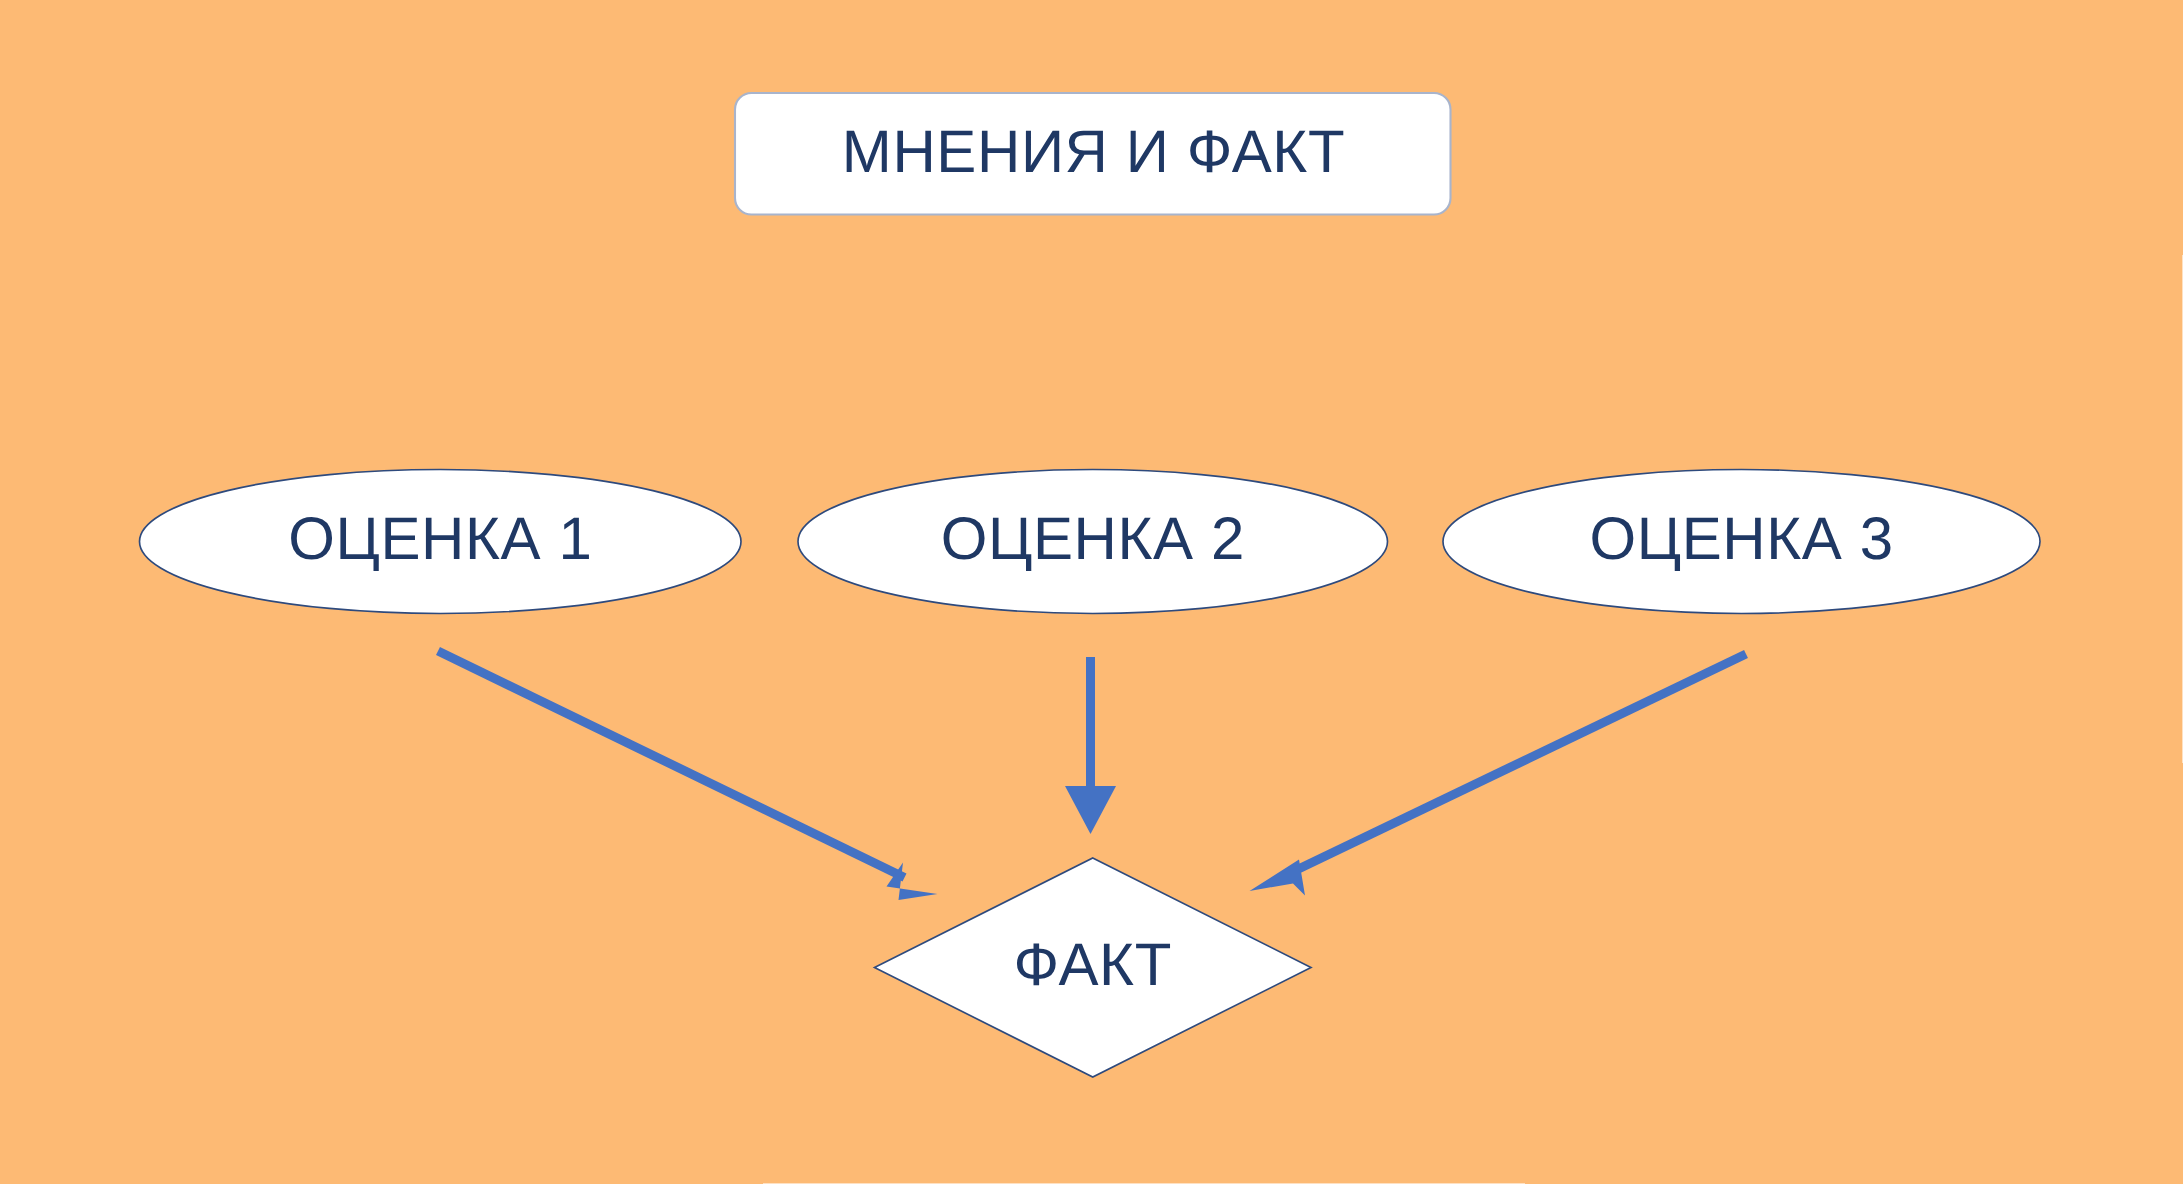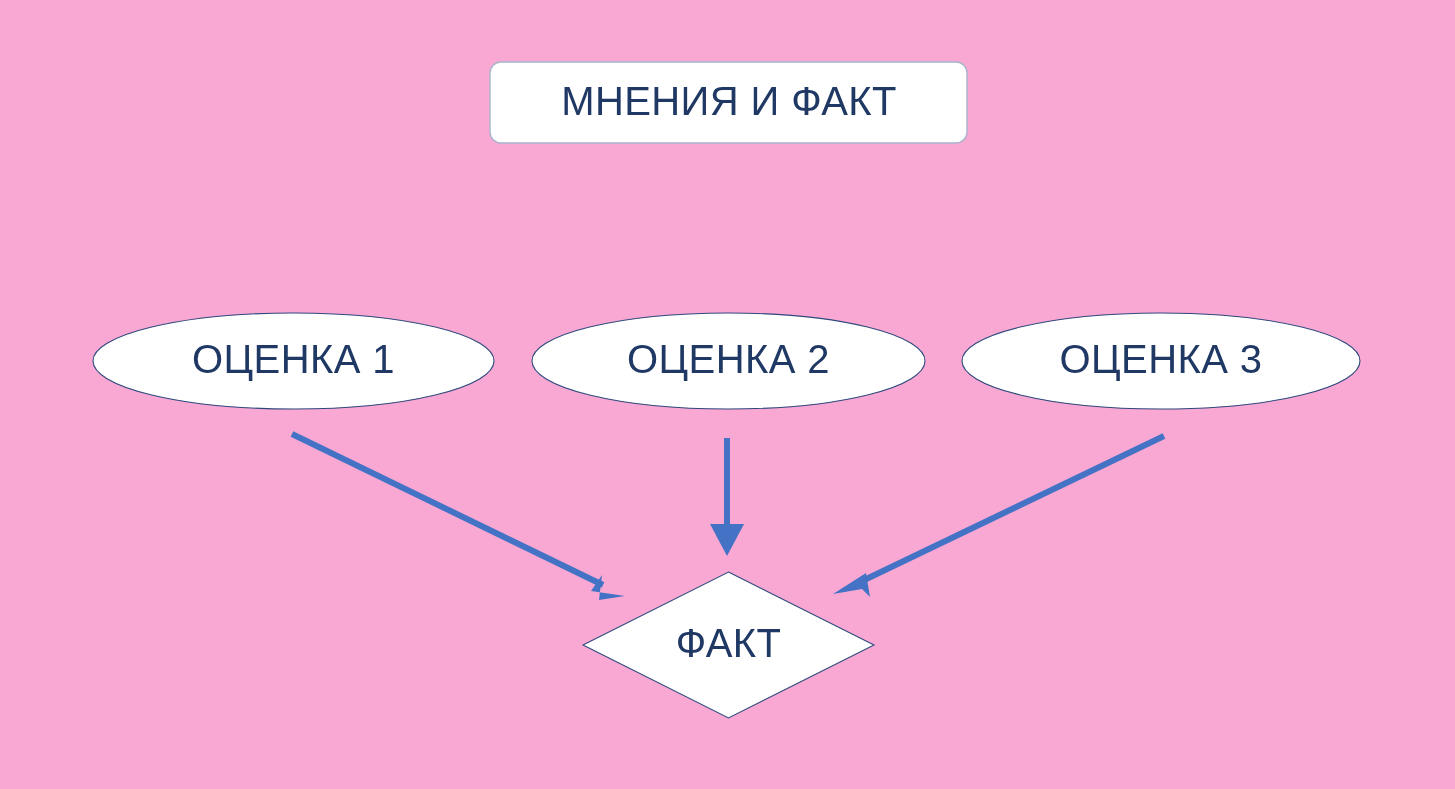--- a/index.html
+++ b/index.html
@@ -8,21 +8,21 @@
     padding: 0;
     background: #ffffff;
   }
   body {
     font-family: "Liberation Sans", "DejaVu Sans", sans-serif;
   }
   #slide {
     position: relative;
     width: 1455px;
     height: 789px;
-    background: #f9a8d4;
+    background: #fdba74;
     overflow: hidden;
   }
   #diagram-svg {
     position: absolute;
     left: 0;
     top: 0;
     width: 1455px;
     height: 789px;
     display: block;
   }

